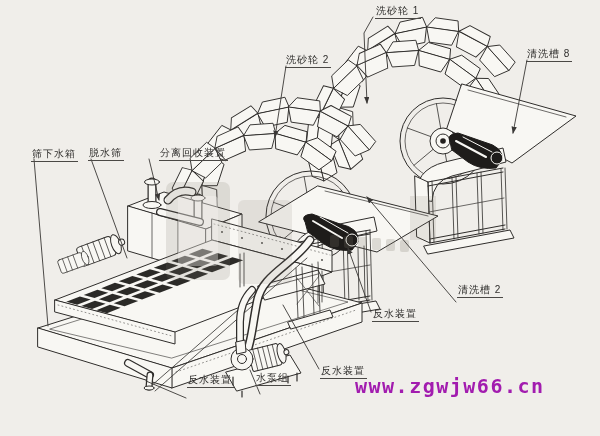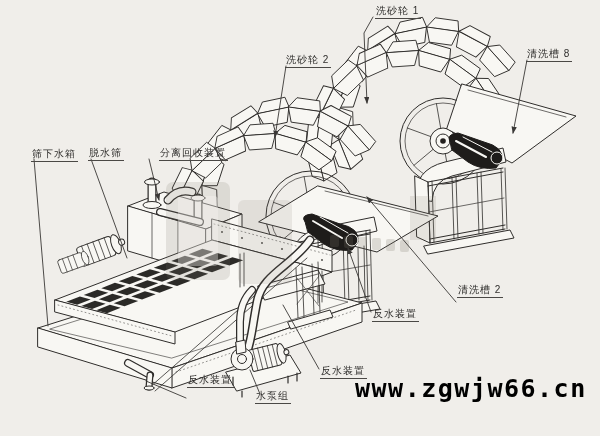--- a/index.html
+++ b/index.html
@@ -14,22 +14,22 @@
     font:10px/1.15 "Liberation Sans",sans-serif;
     color:#2f2e2c;
     letter-spacing:1px;
     white-space:nowrap;
     border-bottom:1px solid #4a4845;
     padding:0 2px 1px 1px;
   }
   .site-watermark{
     position:absolute;left:355px;top:374px;
     font-family:"DejaVu Sans Mono",monospace;
-    font-weight:bold;font-size:25px;
-    letter-spacing:1.5px;color:#000000;
+    font-weight:bold;font-size:20px;
+    letter-spacing:1.5px;color:#a21caf;
   }
 </style>
 </head>
 <body>
 
 <div class="stage">
 
 <svg width="600" height="436" viewBox="0 0 600 436">
   <defs>
     <marker id="arr" markerWidth="9" markerHeight="8" refX="7" refY="3" orient="auto">
@@ -306,17 +306,17 @@
 <div class="callout" style="left:375px;top:5px">洗砂轮 1</div>
 <div class="callout" style="left:285px;top:54px">洗砂轮 2</div>
 <div class="callout" style="left:526px;top:48px">清洗槽 8</div>
 <div class="callout" style="left:31px;top:148px">筛下水箱</div>
 <div class="callout" style="left:88px;top:147px">脱水筛</div>
 <div class="callout" style="left:159px;top:147px">分离回收装置</div>
 <div class="callout" style="left:457px;top:284px">清洗槽 2</div>
 <div class="callout" style="left:372px;top:308px">反水装置</div>
 <div class="callout" style="left:320px;top:365px">反水装置</div>
 <div class="callout" style="left:187px;top:374px">反水装置</div>
-<div class="callout" style="left:255px;top:390px">水泵组</div>
+<div class="callout" style="left:255px;top:372px">水泵组</div>
 
 <div class="site-watermark">www.zgwjw66.cn</div>
 
 </div>
 
 </body></html>

